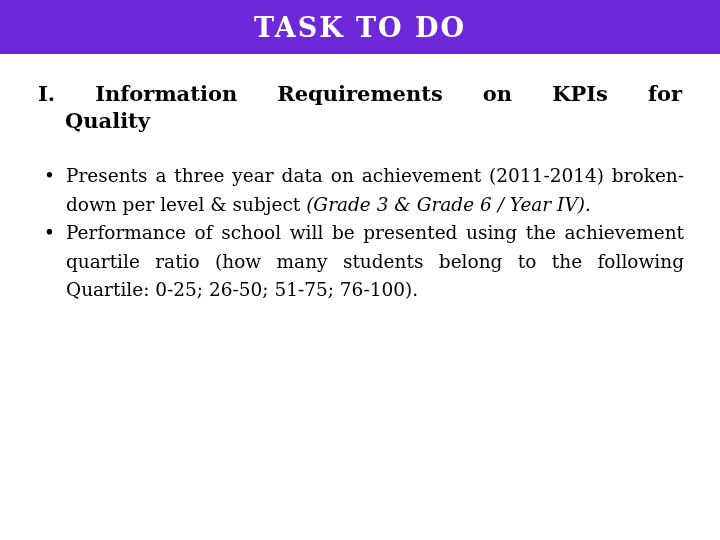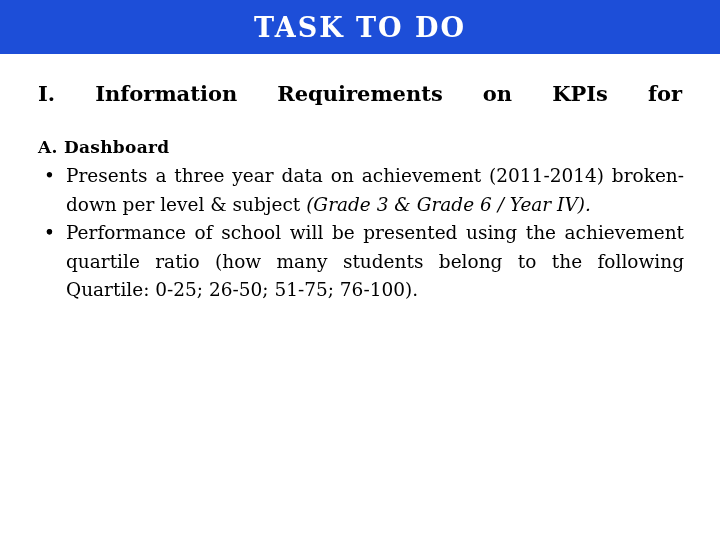--- a/index.html
+++ b/index.html
@@ -20,21 +20,21 @@
     background: #ffffff;
   }
 
   
   .title-band {
     position: absolute;
     left: 0;
     top: 0;
     width: 720px;
     height: 54px;
-    background: #1d4ed8;
+    background: #6d28d9;
     display: flex;
     align-items: center;
     justify-content: center;
   }
   .title-text {
     color: #ffffff;
     font-family: "DejaVu Serif", "Liberation Serif", serif;
     font-weight: bold;
     font-size: 27px;
     letter-spacing: 2.0px;
@@ -124,23 +124,23 @@
 <div class="slide">
 
   <div class="title-band">
     <div class="title-text">TASK TO DO</div>
   </div>
 
   <div class="body-area">
 
     <div class="roman-heading">
       <span class="rh-line1">I.  Information Requirements on  KPIs  for</span>
+      <span class="rh-line2">Quality</span>
     </div>
 
-    <div class="letter-heading">A. Dashboard</div>
 
     <ul class="bullet-list">
       <li class="bullet-item">
         <span class="bullet-dot">•</span>
         <span>Presents a three year data on achievement (2011-2014) broken-down per level &amp; subject </span><em>(Grade 3 &amp; Grade 6 / Year IV).</em>
       </li>
       <li class="bullet-item">
         <span class="bullet-dot">•</span>
       </li>
       <li class="bullet-item">

